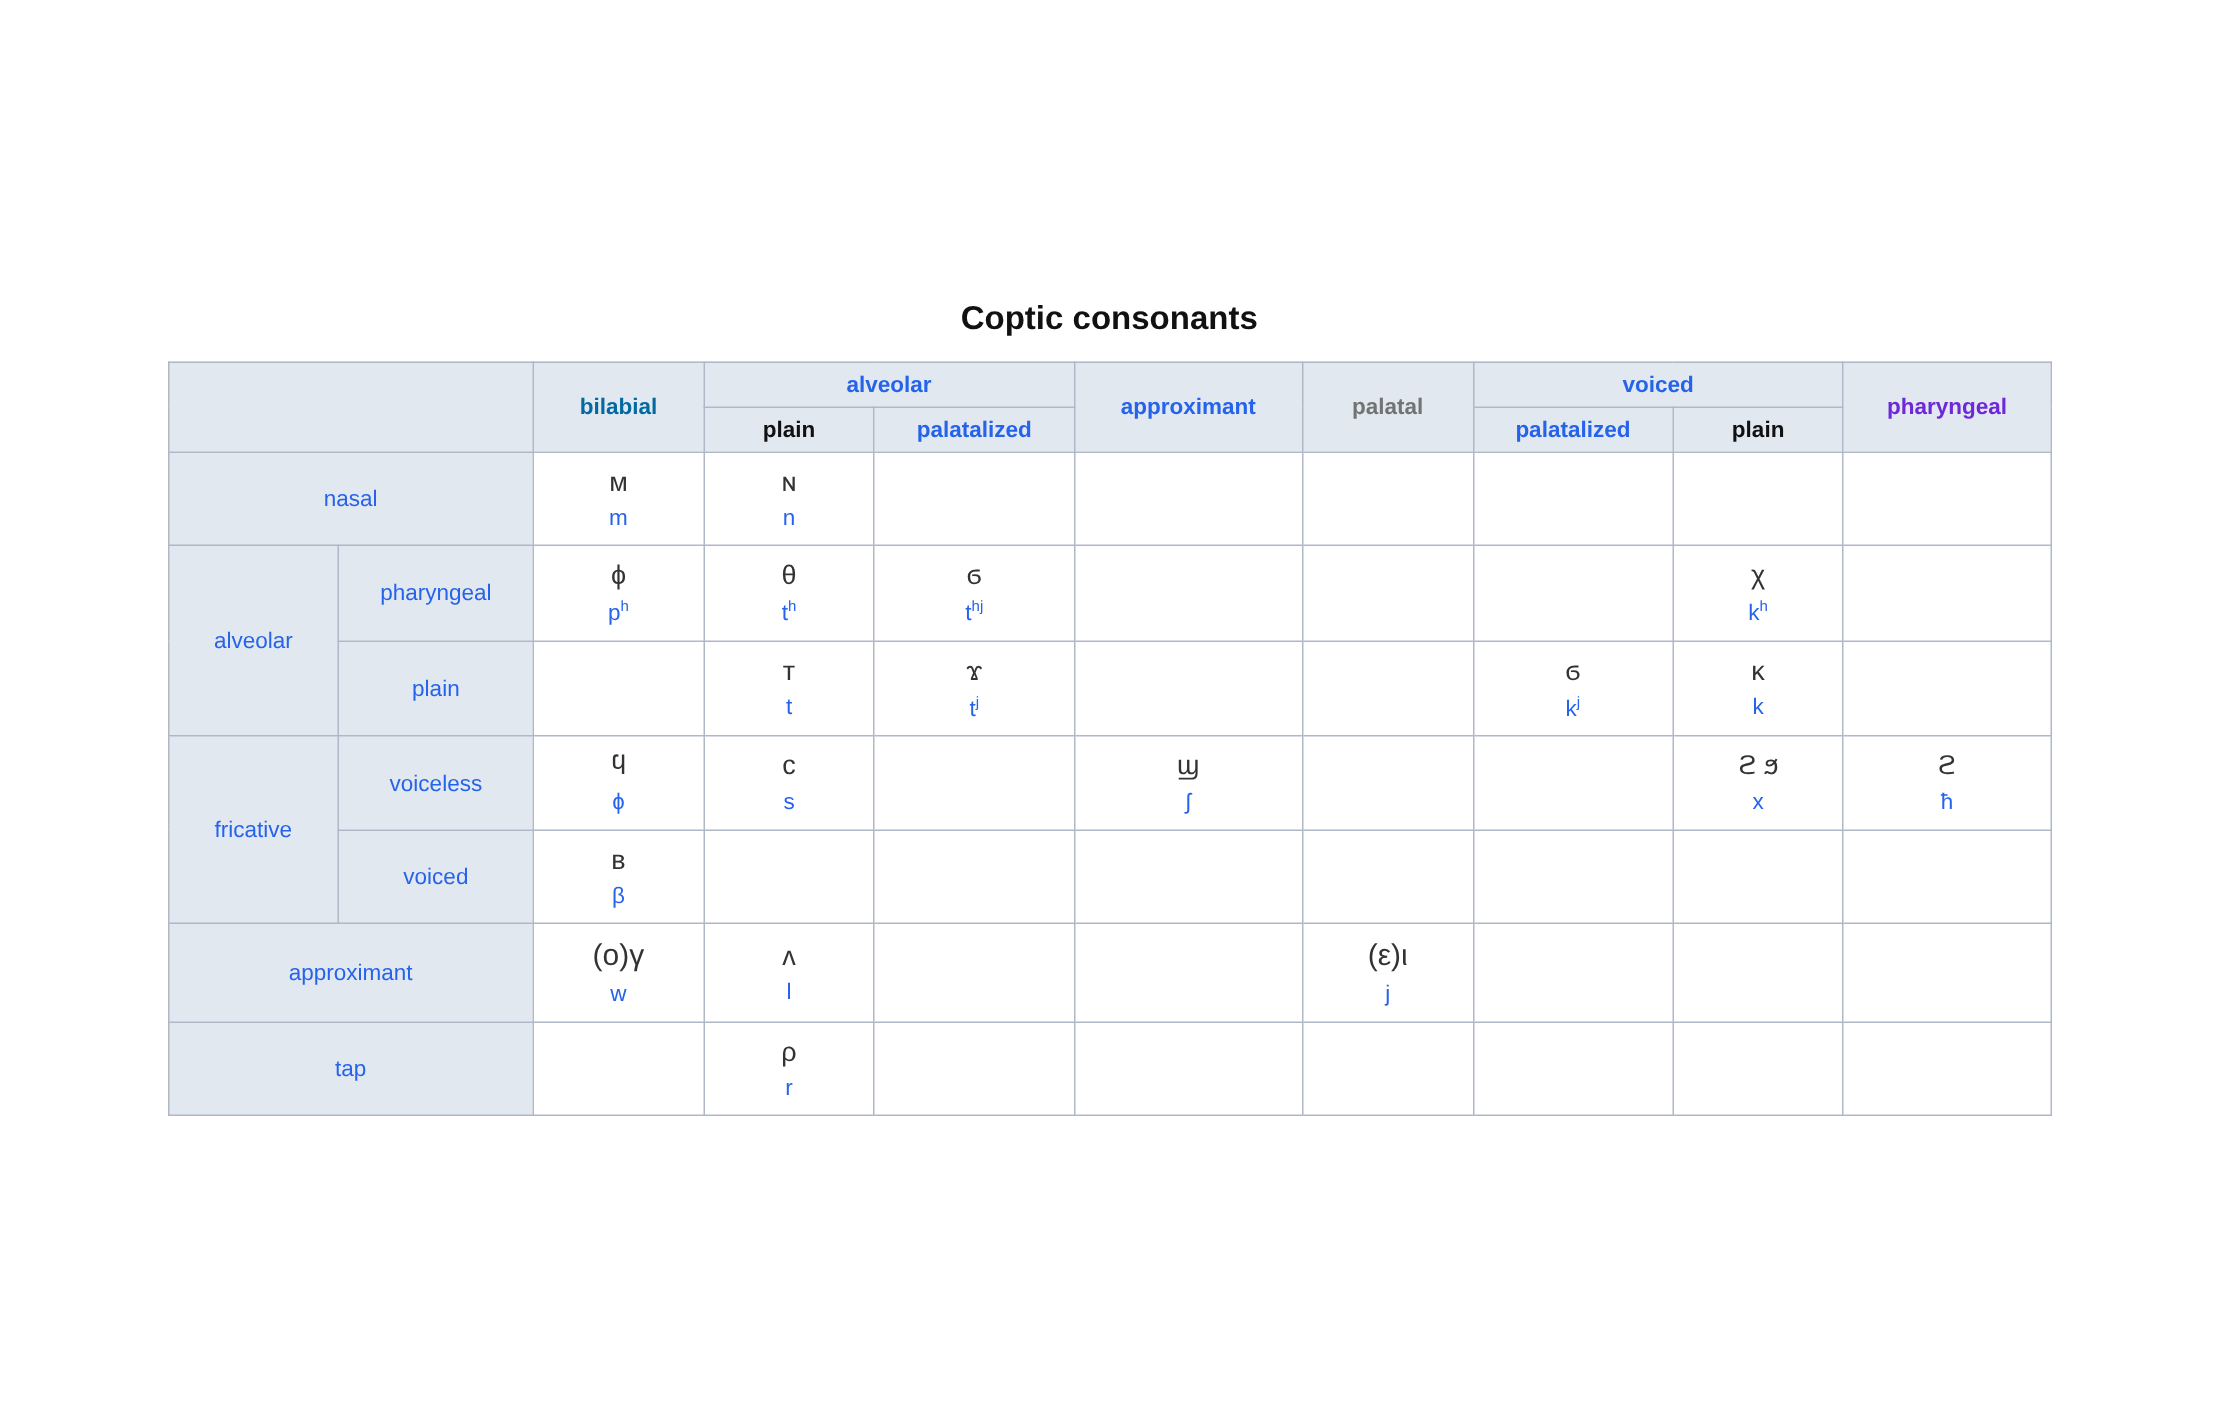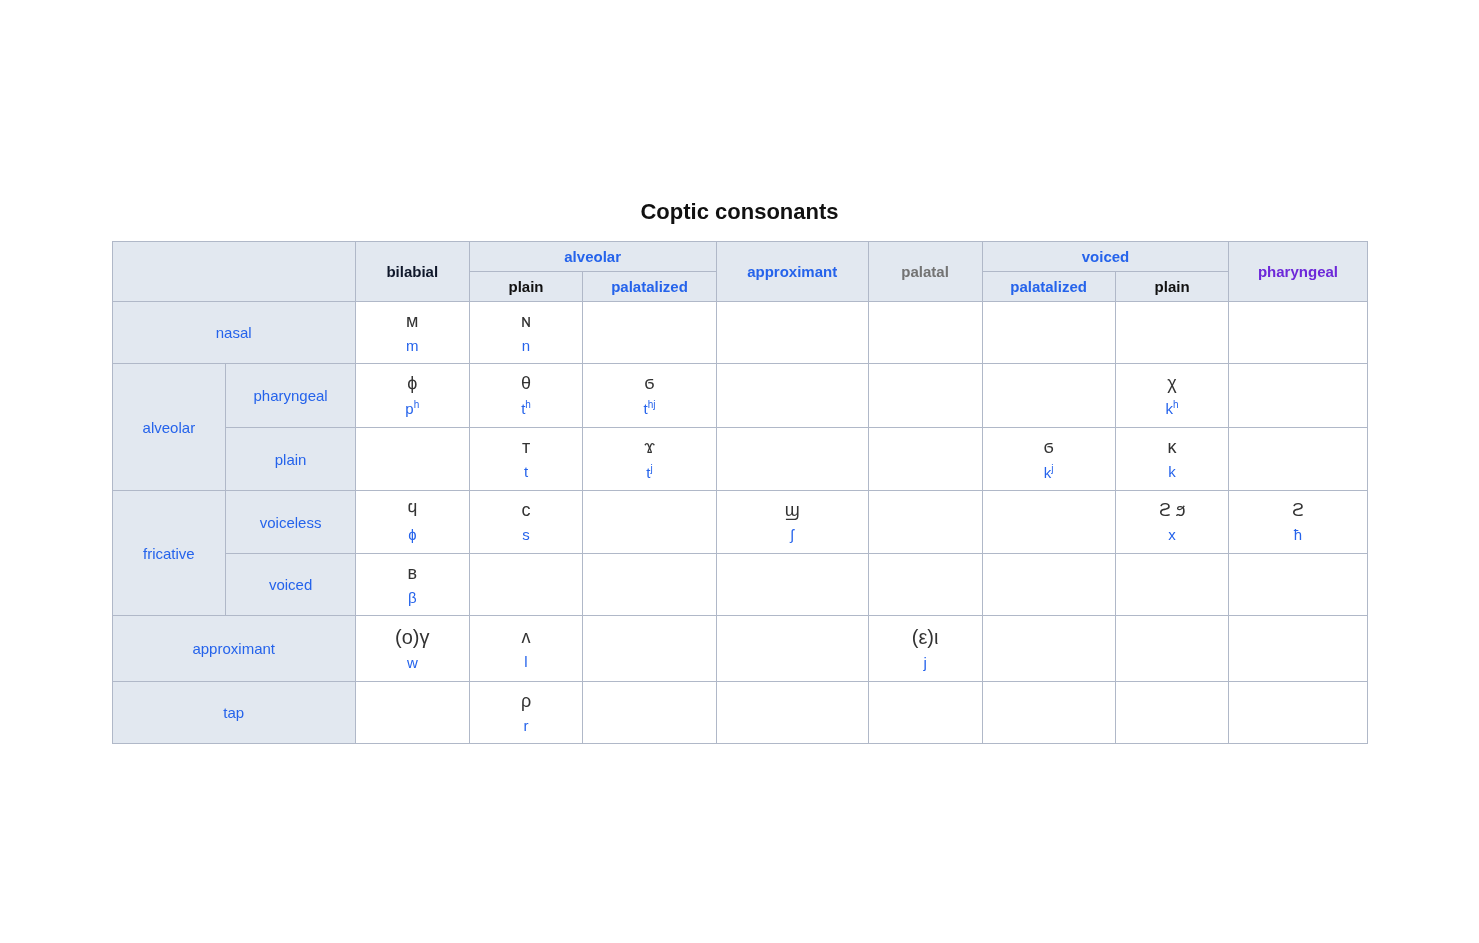--- a/index.html
+++ b/index.html
@@ -78,21 +78,21 @@
   </style>
 </head>
 <body>
 
 <div class="container">
   <h1>Coptic consonants</h1>
   <table>
     <thead>
       <tr>
         <th colspan="2" rowspan="2"></th>
-        <th rowspan="2" style="color:#0f172a;">bilabial</th>
+        <th rowspan="2" style="color:#0369a1;">bilabial</th>
         <th colspan="2" style="color:#2563eb;">alveolar</th>
         <th rowspan="2" style="color:#2563eb;">approximant</th>
         <th rowspan="2" style="color:#737373;">palatal</th>
         <th colspan="2" style="color:#2563eb;">voiced</th>
         <th rowspan="2" style="color:#6d28d9;">pharyngeal</th>
       </tr>
       <tr>
         <th class="plain-black">plain</th>
         <th style="color:#2563eb;">palatalized</th>
         <th style="color:#2563eb;">palatalized</th>

